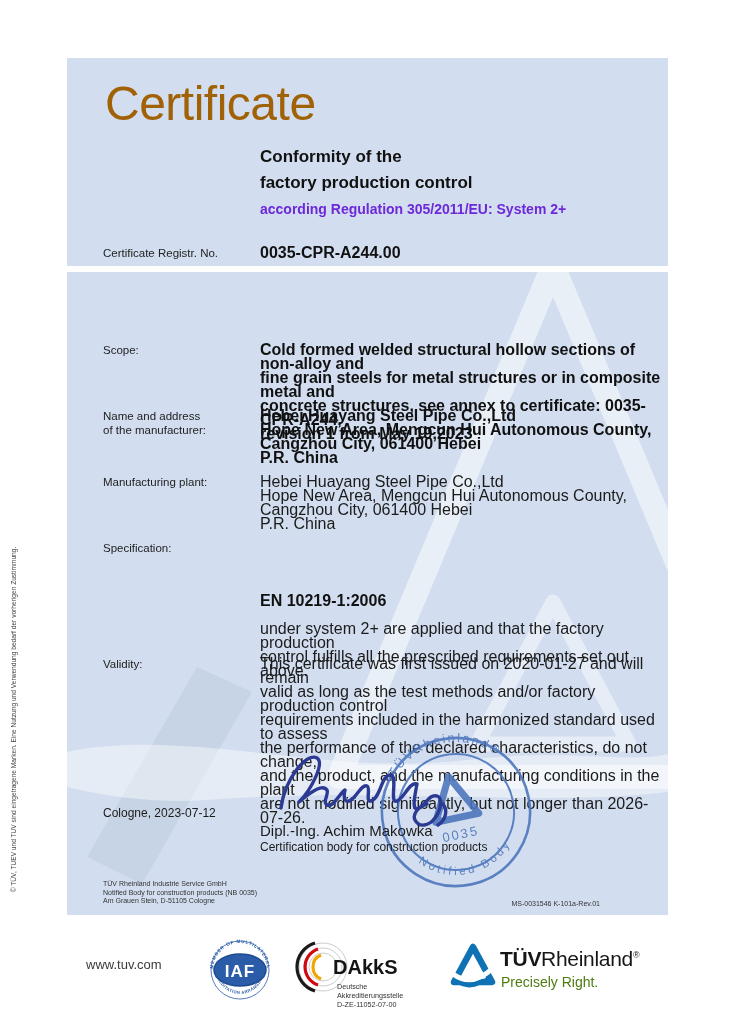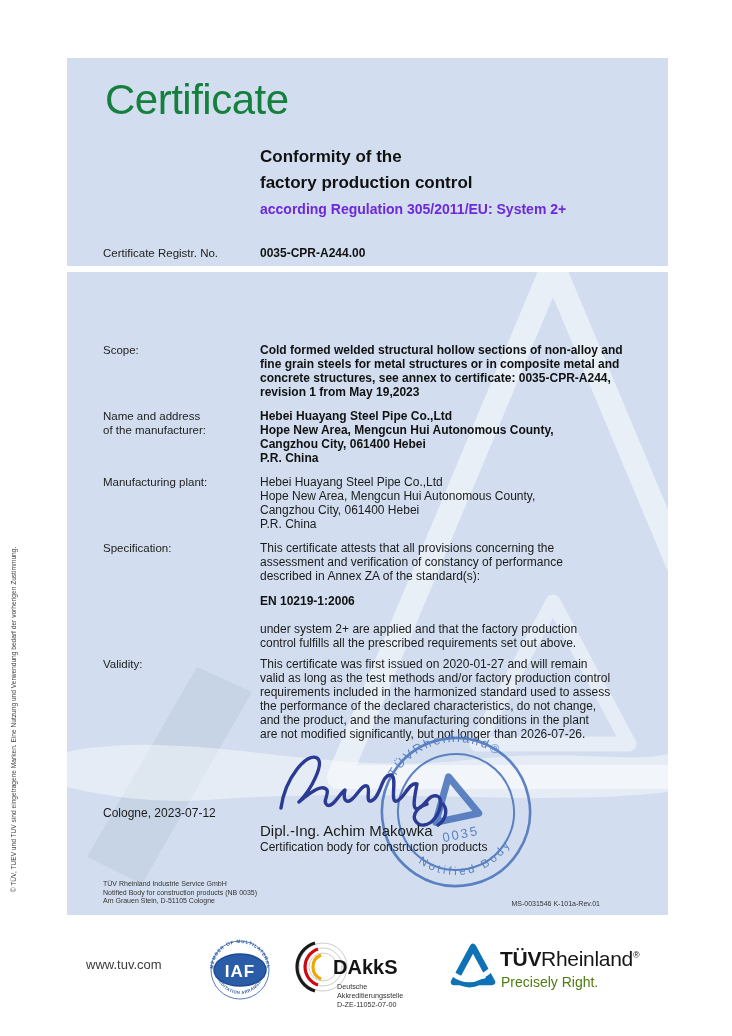--- a/index.html
+++ b/index.html
@@ -6,25 +6,25 @@
   html,body { background:#fff; }
   .page {
     position:relative; width:732px; height:1036px; margin:0 auto;
     background:#ffffff; overflow:hidden;
     font-family:"Liberation Sans", sans-serif; color:#1b1b1b;
   }
   .block { position:absolute; background:#d2deef; }
   .hdr-block { left:67px; top:58px; width:601px; height:208px; }
   .body-block { left:67px; top:272px; width:601px; height:643px; overflow:hidden; }
   .abs { position:absolute; }
-  .title { font-size:42px; font-weight:400; color:#15803d; letter-spacing:-0.5px; }
+  .title { font-size:48px; font-weight:400; color:#a16207; letter-spacing:-0.5px; }
   .subtitle { font-size:17px; font-weight:700; line-height:26px; color:#111; white-space:pre-line; }
   .regline { font-size:14px; font-weight:700; color:#6d28d9; }
   .lbl { font-size:11.5px; line-height:14px; color:#222; white-space:pre-line; }
-  .val { font-size:12px; line-height:14px; color:#1b1b1b; white-space:pre-line; }
+  .val { font-size:16px; line-height:14px; color:#1b1b1b; white-space:pre-line; }
   .b { font-weight:700; color:#111; }
   .small-issuer { font-size:7px; line-height:8.6px; color:#333; white-space:pre-line; }
   .doc-code { font-size:7px; color:#333; text-align:right; }
   .vertical-copy {
     position:absolute; left:-167px; top:716px; width:360px; text-align:center;
     font-size:6.6px; color:#444; transform:rotate(-90deg); transform-origin:center;
   }
   .website { font-size:13px; color:#3a3a3a; }
   .tuv-brand { font-size:21px; color:#161616; letter-spacing:-0.3px; }
   .tuv-brand .bld { font-weight:700; }
@@ -72,23 +72,20 @@
 Cangzhou City, 061400 Hebei
 P.R. China</div>
 
     <div class="abs lbl" style="left:36px; top:203px;">Manufacturing plant:</div>
     <div class="abs val" style="left:193px; top:203px;">Hebei Huayang Steel Pipe Co.,Ltd
 Hope New Area, Mengcun Hui Autonomous County,
 Cangzhou City, 061400 Hebei
 P.R. China</div>
 
     <div class="abs lbl" style="left:36px; top:269px;">Specification:</div>
-    <div class="abs val" style="left:193px; top:269px;">This certificate attests that all provisions concerning the
-assessment and verification of constancy of performance
-described in Annex ZA of the standard(s):</div>
     <div class="abs val b" style="left:193px; top:322px;">EN 10219-1:2006</div>
     <div class="abs val" style="left:193px; top:350px;">under system 2+ are applied and that the factory production
 control fulfills all the prescribed requirements set out above.</div>
 
     <div class="abs lbl" style="left:36px; top:385px;">Validity:</div>
     <div class="abs val" style="left:193px; top:385px;">This certificate was first issued on 2020-01-27 and will remain
 valid as long as the test methods and/or factory production control
 requirements included in the harmonized standard used to assess
 the performance of the declared characteristics, do not change,
 and the product, and the manufacturing conditions in the plant

